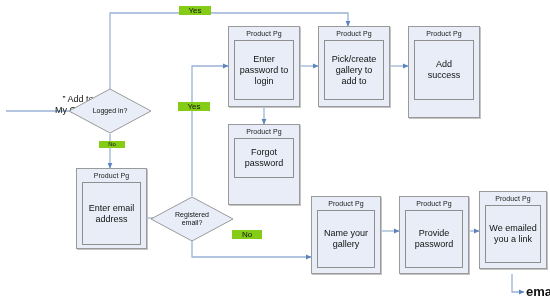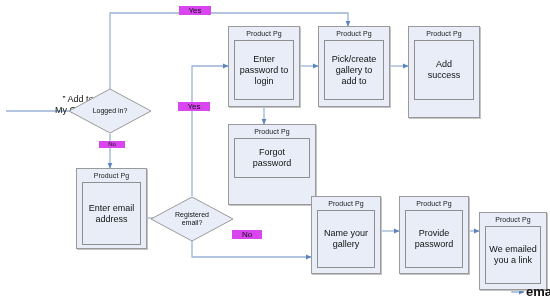--- a/index.html
+++ b/index.html
@@ -94,21 +94,21 @@
     line-height: 11px;
     color: #111111;
     text-align: center;
     white-space: pre-line;
   }
   .edge-label {
     position: absolute;
     font-size: 8px;
     line-height: 9px;
     color: #111111;
-    background: #d946ef;
+    background: #84cc16;
     padding: 0 2px;
     text-align: center;
   }
   .edge-label.small {
     font-size: 6px;
     line-height: 7px;
   }
   .terminal-text {
     position: absolute;
     font-size: 13px;
@@ -202,21 +202,21 @@
   </div>
 
   <div class="node" style="left:408px; top:26px; width:72px; height:92px;">
     <div class="node-title">Product Pg</div>
     <div class="node-inner" style="height:60px;">
       <span class="node-label" style="white-space:pre-line;">Add
 success</span>
     </div>
   </div>
 
-  <div class="node" style="left:228px; top:124px; width:88px; height:81px;">
+  <div class="node" style="left:228px; top:124px; width:72px; height:81px;">
     <div class="node-title">Product Pg</div>
     <div class="node-inner" style="height:40px;">
       <span class="node-label" style="white-space:pre-line;">Forgot
 password</span>
     </div>
   </div>
 
   <div class="node" style="left:311px; top:196px; width:70px; height:78px;">
     <div class="node-title">Product Pg</div>
     <div class="node-inner" style="height:58px;">
@@ -234,21 +234,21 @@
   </div>
 
   <div class="node" style="left:399px; top:196px; width:70px; height:78px;">
     <div class="node-title">Product Pg</div>
     <div class="node-inner" style="height:58px;">
       <span class="node-label" style="white-space:pre-line;">Provide
 password</span>
     </div>
   </div>
 
-  <div class="node" style="left:479px; top:212px; width:68px; height:78px;">
+  <div class="node" style="left:479px; top:191px; width:68px; height:78px;">
     <div class="node-title">Product Pg</div>
     <div class="node-inner" style="height:58px;">
       <span class="node-label" style="white-space:pre-line;">We emailed
 you a link</span>
     </div>
   </div>
 
   <div class="terminal-text" style="left:526px; top:287px;">email</div>
 
 </div>

